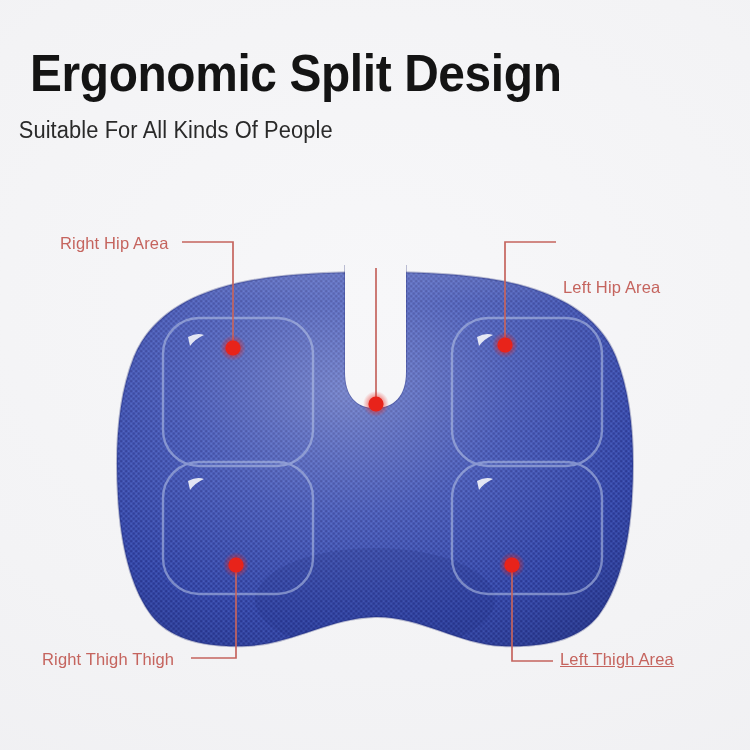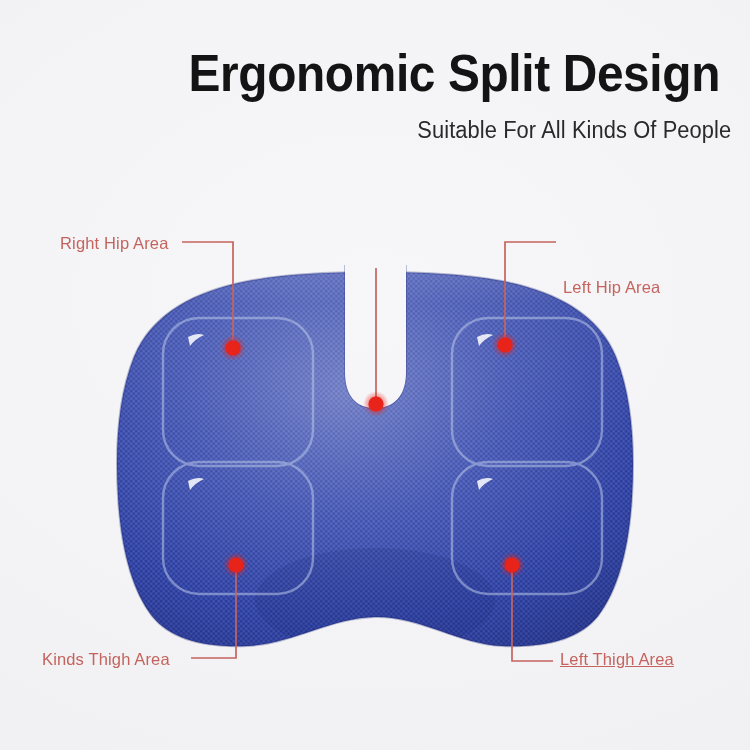--- a/index.html
+++ b/index.html
@@ -20,21 +20,21 @@
     position: absolute;
     inset: 0;
     background:
       radial-gradient(120% 90% at 50% 40%, #f7f7f9 0%, #f3f3f5 55%, #eeeef1 100%);
   }
   #headings {
     position: absolute;
     left: 0;
     right: 0;
     top: 46px;
-    text-align: right;
+    text-align: left;
     z-index: 6;
   }
   #title {
     font-size: 52px;
     line-height: 1.06;
     font-weight: 700;
     color: #141414;
     letter-spacing: -0.4px;
     font-stretch: condensed;
     transform: scaleX(0.92);
@@ -210,16 +210,16 @@
       </g>
       <g>
         <circle cx="512" cy="565" r="13" fill="url(#dotGlow)"></circle>
         <circle cx="512" cy="565" r="7.6" fill="#e8231a"></circle>
       </g>
     </g>
   </svg>
 
   <div class="callout-label" id="lbl-right-hip">Right Hip Area</div>
   <div class="callout-label" id="lbl-left-hip">Left Hip Area</div>
-  <div class="callout-label" id="lbl-right-thigh">Kinds Thigh Area</div>
+  <div class="callout-label" id="lbl-right-thigh">Right Thigh Thigh</div>
   <div class="callout-label" id="lbl-left-thigh">Left Thigh Area</div>
 
 </div>
 
 </body></html>

